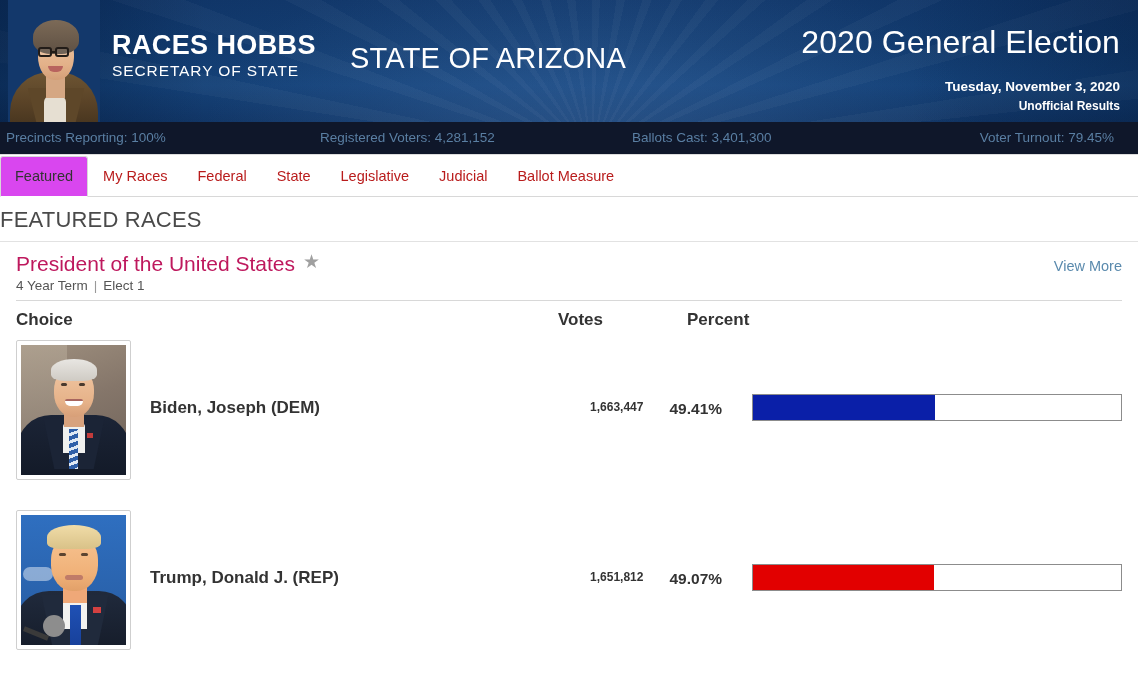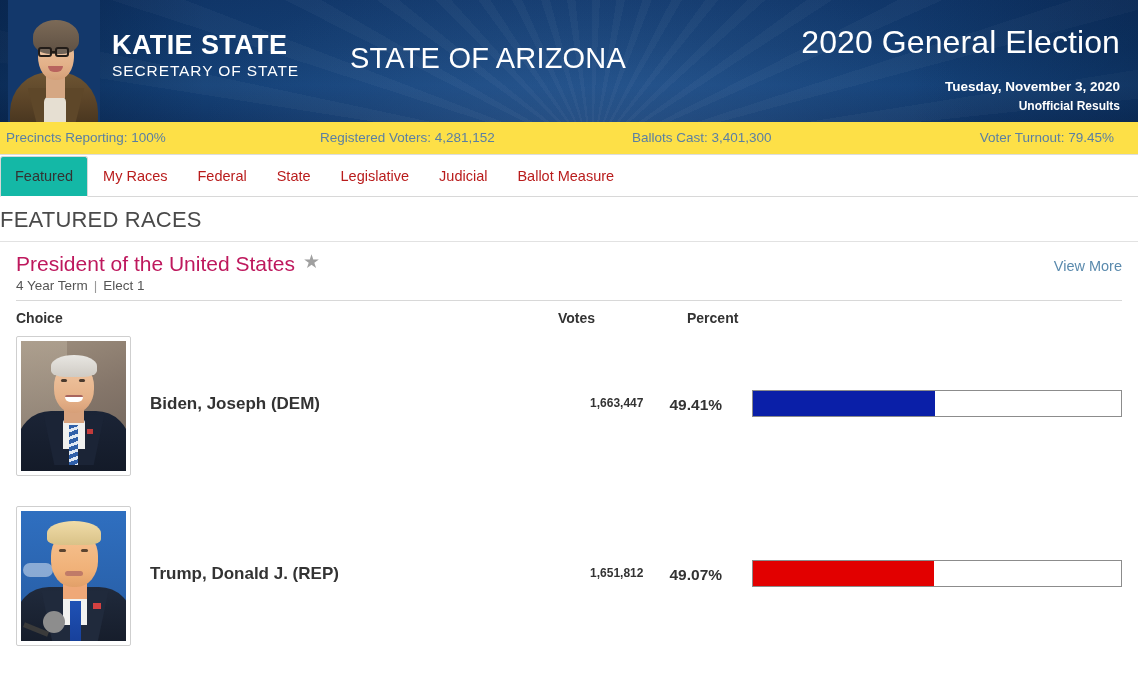--- a/index.html
+++ b/index.html
@@ -112,21 +112,21 @@
   }
   .election-status {
     position: absolute; right: 18px; top: 99px;
     font-size: 12px; color: #ffffff; font-weight: bold;
   }
 
   
   .stats-bar {
     position: relative;
     width: 1138px; height: 33px;
-    background: #fde047;
+    background: #0f172a;
     border-bottom: 1px solid #dddddd;
   }
   .stat {
     position: absolute; top: 8px;
     font-size: 13.5px; color: #5a7fa3;
     white-space: nowrap;
   }
   .stat-1 { left: 6px; }
   .stat-2 { left: 320px; }
   .stat-3 { left: 632px; }
@@ -143,21 +143,21 @@
     padding: 10px 14px 11px 14px;
     line-height: 18px;
     cursor: pointer;
     background: transparent;
     border: 1px solid transparent;
     border-bottom: none;
     position: relative;
   }
   .tab.active {
     color: #333333;
-    background: #14b8a6;
+    background: #d946ef;
     border: 1px solid #d8d8d8;
     border-bottom: 1px solid #ffffff;
     border-radius: 3px 3px 0 0;
     margin-bottom: -1px;
   }
 
   
   .section-title {
     font-size: 22px; color: #4a4a4a; font-weight: normal;
     padding: 10px 0 8px 0; margin-left: 0px;
@@ -183,21 +183,21 @@
   }
   .race-meta {
     font-size: 13.5px; color: #555555; margin-top: 2px;
     padding-bottom: 7px;
     border-bottom: 1px solid #d8d8d8;
   }
   .race-meta .sep { color: #999999; margin: 0 6px; }
 
   .col-head {
     display: flex; align-items: flex-end;
-    font-size: 14px; font-weight: bold; color: #333333;
+    font-size: 17px; font-weight: bold; color: #333333;
     padding: 9px 0 6px 0;
   }
   .ch-choice { width: 542px; padding-left: 0px; }
   .ch-votes  { width: 107px; text-align: left; }
   .ch-percent{ width: 100px; text-align: left; margin-left: 22px; }
 
   .cand-row {
     display: flex; align-items: flex-start;
     position: relative;
     height: 170px;
@@ -288,21 +288,21 @@
     <div class="p-neck"></div>
     <div class="p-face"></div>
     <div class="p-hair"></div>
     <div class="p-glass-l"></div>
     <div class="p-glass-r"></div>
     <div class="p-bridge"></div>
     <div class="p-smile"></div>
   </div>
 
   <div class="brand">
-    <div class="brand-name">KATIE STATE</div>
+    <div class="brand-name">RACES HOBBS</div>
     <div class="brand-sub">SECRETARY OF STATE</div>
   </div>
 
   <div class="state-title">STATE OF ARIZONA</div>
   <div class="election-title">2020 General Election</div>
   <div class="election-date">Tuesday, November 3, 2020</div>
   <div class="election-status">Unofficial Results</div>
 </div>
 
 <div class="stats-bar">

